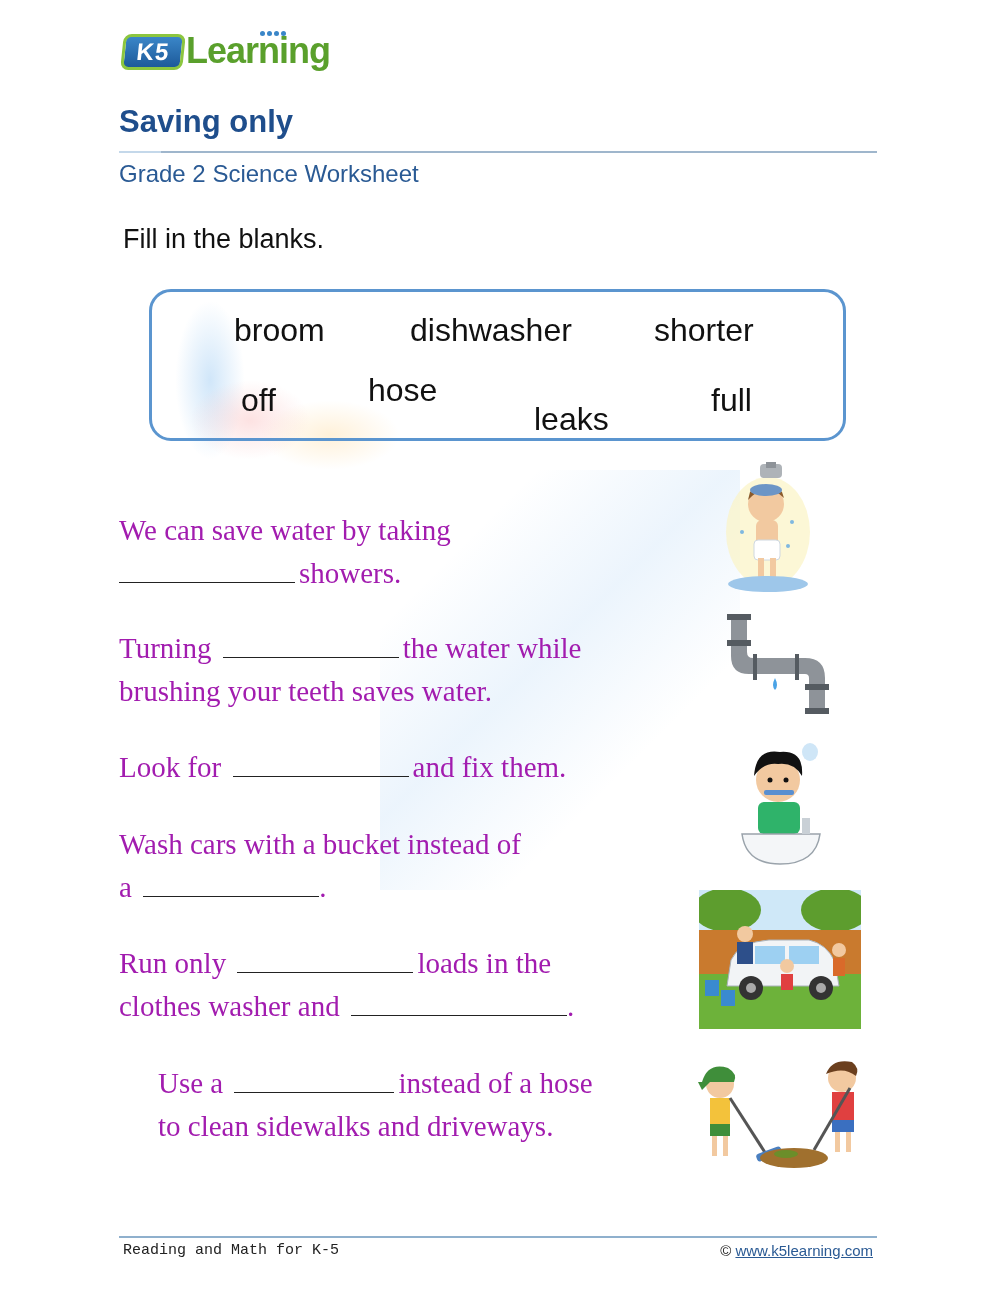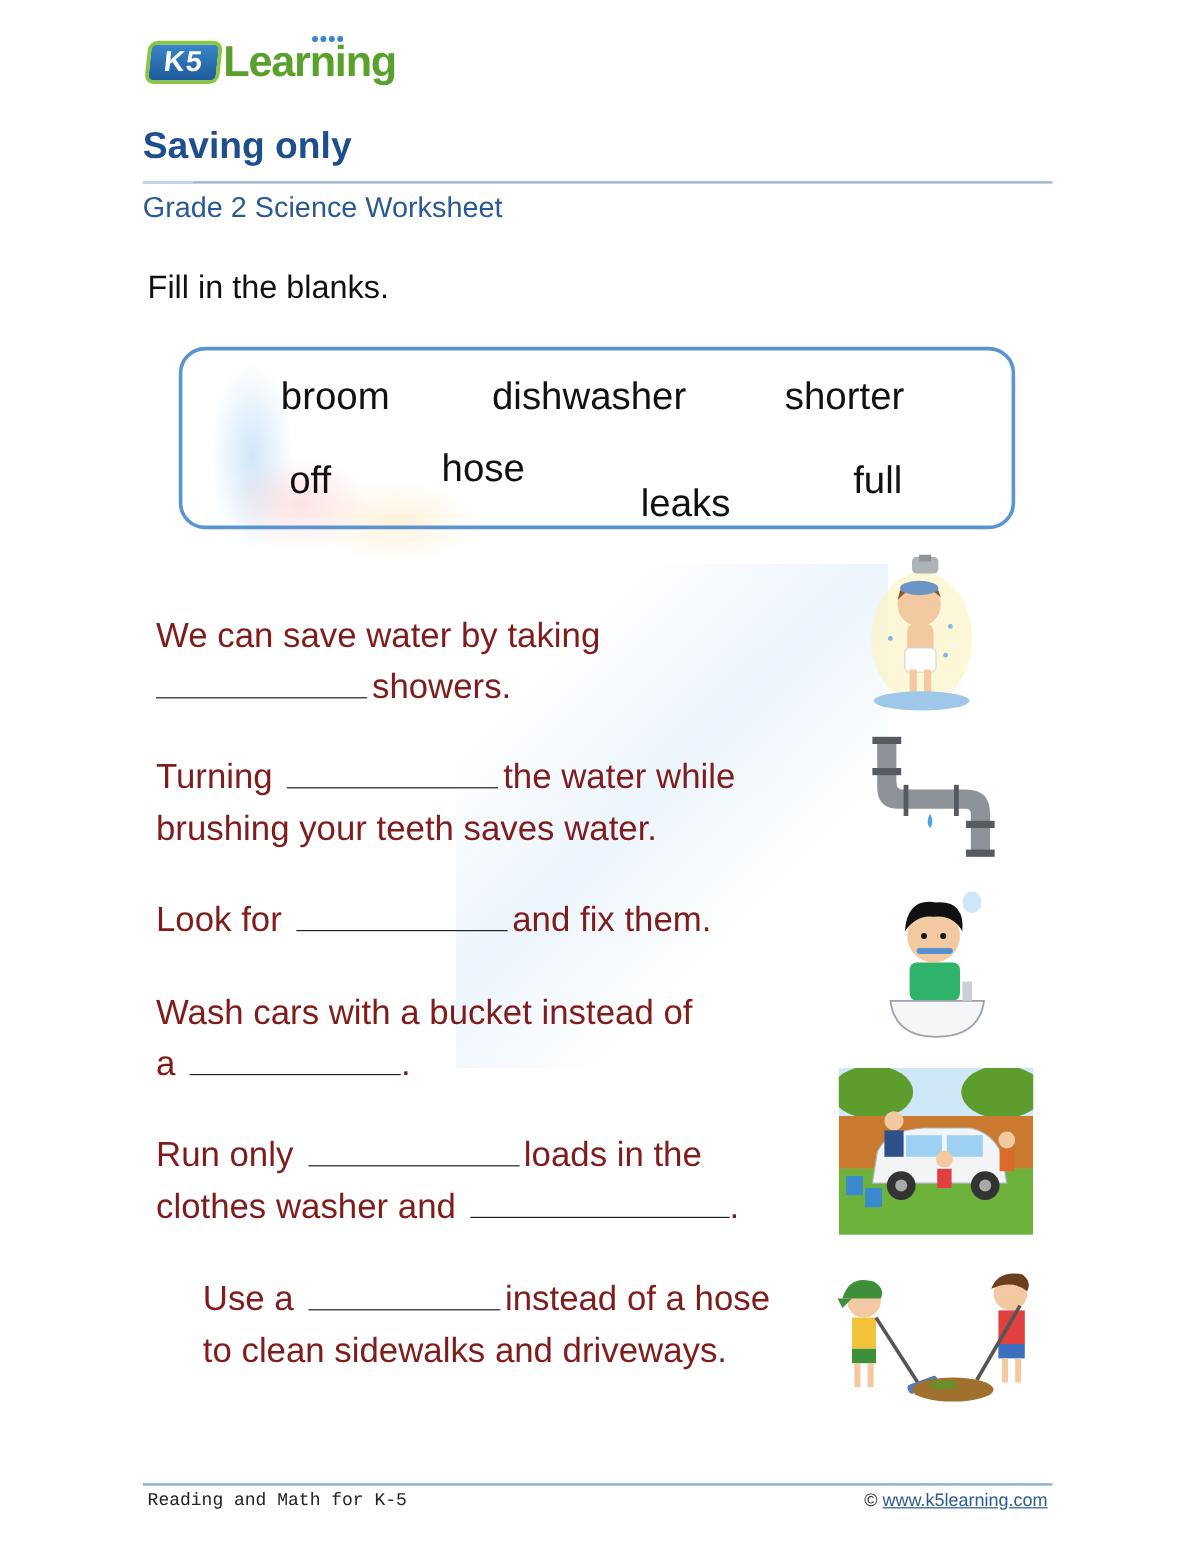--- a/index.html
+++ b/index.html
@@ -14,21 +14,21 @@
   .title-rule::before { content: ""; position: absolute; left: 0; top: 0; width: 42px; height: 2px; background: #c4d8ea; }
   .subtitle { position: absolute; left: 119px; top: 160px; font-size: 24px; color: #2a5a94; }
   .instructions { position: absolute; left: 123px; top: 224px; font-size: 27px; color: #111; }
   .wordbank { position: absolute; left: 149px; top: 289px; width: 697px; height: 152px; border: 3px solid #5b95cf; border-radius: 22px; box-sizing: border-box; background: transparent; }
   .bank-word { position: absolute; font-size: 32px; color: #111; white-space: nowrap; }
   .watermark { position: absolute; pointer-events: none; }
   .wm1 { left: 175px; top: 300px; width: 70px; height: 160px; background: radial-gradient(ellipse at center, rgba(170,210,245,0.55), rgba(255,255,255,0) 70%); }
   .wm2 { left: 190px; top: 380px; width: 120px; height: 80px; background: radial-gradient(ellipse at center, rgba(250,190,190,0.45), rgba(255,255,255,0) 70%); }
   .wm3 { left: 260px; top: 400px; width: 140px; height: 70px; background: radial-gradient(ellipse at center, rgba(255,220,160,0.4), rgba(255,255,255,0) 70%); }
   .wm4 { left: 380px; top: 470px; width: 360px; height: 420px; background: linear-gradient(135deg, rgba(255,255,255,0) 20%, rgba(200,225,248,0.35) 45%, rgba(255,255,255,0) 70%); }
-  .sentence { position: absolute; left: 130px; font-size: 29px; line-height: 43px; color: #7f1d1d; white-space: nowrap; }
+  .sentence { position: absolute; left: 119px; font-size: 29px; line-height: 43px; color: #a21caf; white-space: nowrap; font-family: Liberation Serif, serif; }
   .blank { display: inline-block; border-bottom: 1.5px solid #222; height: 26px; vertical-align: baseline; margin: 0 4px; }
   .pic { position: absolute; }
   .footer-rule { position: absolute; left: 119px; top: 1236px; width: 758px; height: 2px; background: #8fb0cd; }
   .footer-left { position: absolute; left: 123px; top: 1242px; font-size: 15px; color: #222; font-family: Liberation Mono, monospace; }
   .footer-right { position: absolute; right: 127px; top: 1242px; font-size: 15px; color: #222; }
   .footer-right a { color: #2a5a94; text-decoration: underline; text-align: center; }
 </style>
 </head>
 <body>
 

